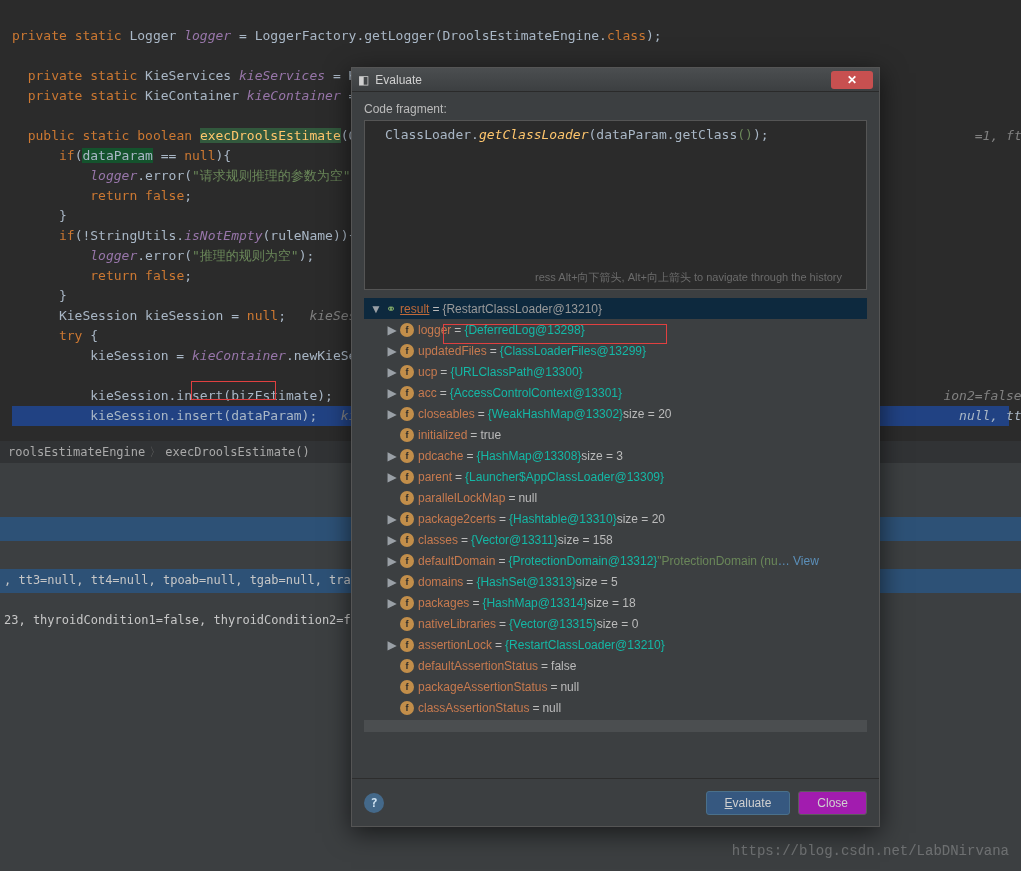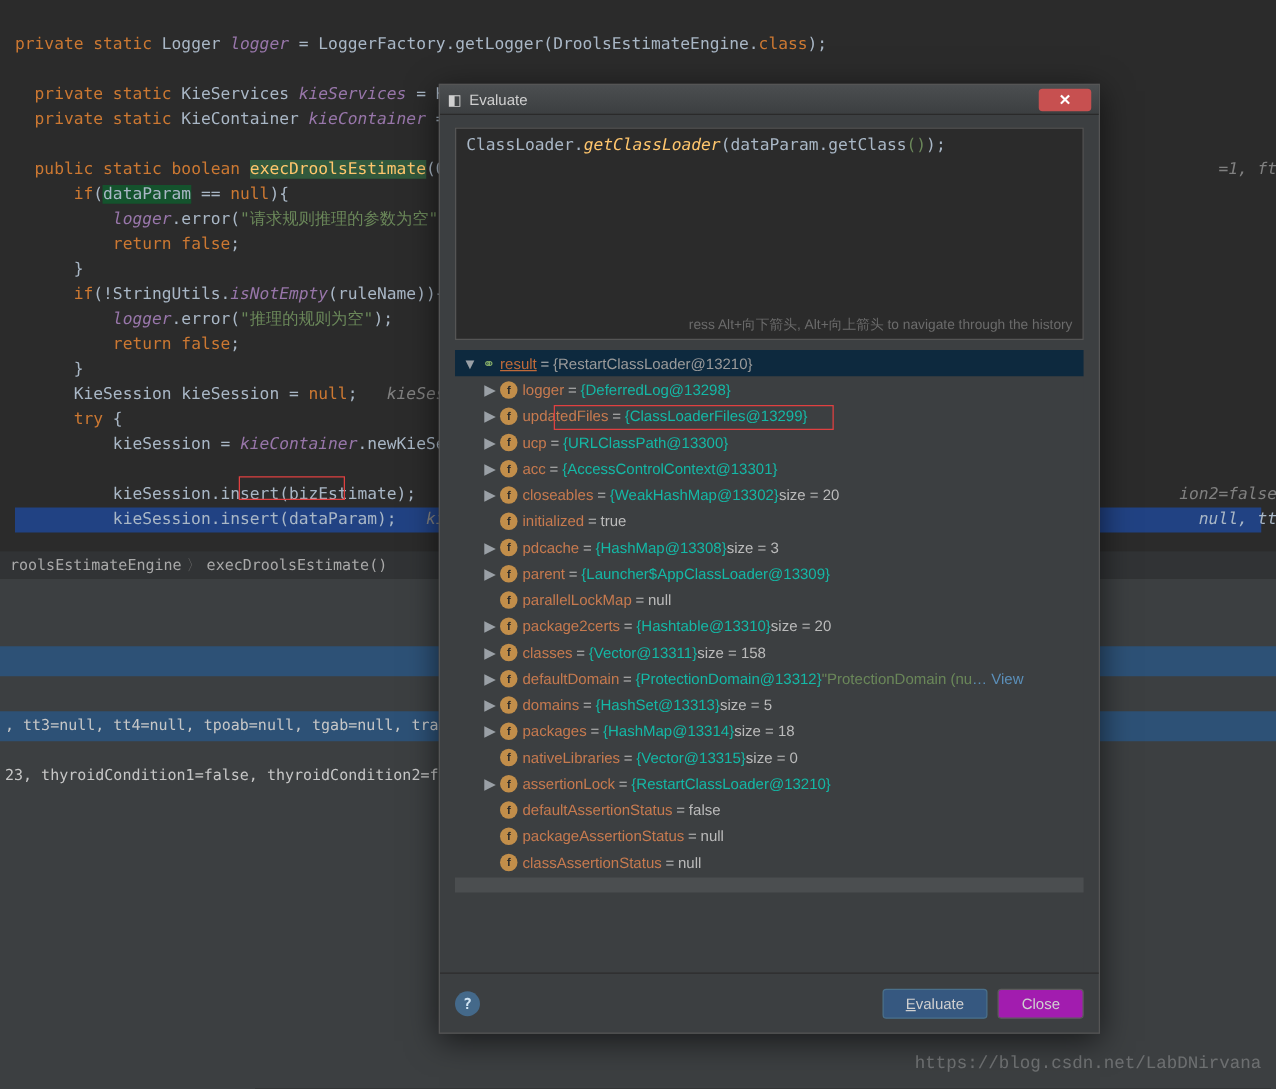--- a/index.html
+++ b/index.html
@@ -81,25 +81,25 @@
   .dlg-title .winclose {
     margin-left: auto; width: 42px; height: 18px;
     background: #c75050; border-radius: 3px;
     display:flex;align-items:center;justify-content:center;
     color:#fff;font-weight:bold;font-size:12px;
   }
   .dlg-body { padding: 10px 12px 0 12px; display:flex; flex-direction:column; flex:1; min-height:0; }
   .dlg-label { color: #bbbbbb; font-family:"Segoe UI",sans-serif; font-size:12px; margin-bottom:4px;}
   .frag-box {
     background: #2b2b2b; border: 1px solid #555; height: 170px;
-    padding: 6px 8px; font-size: 13px; position:relative;
+    padding: 6px 20px; font-size: 13px; position:relative;
     color:#a9b7c6;
   }
   .frag-hint {
-    position:absolute; bottom:4px; right:8px;
+    position:absolute; bottom:4px; right:24px;
     color:#6b6b6b; font-size:11px; font-family:"Segoe UI",sans-serif;
   }
   .result-area {
     flex:1; background:#3c3f41; margin-top:8px;
     overflow:auto; font-family:"Segoe UI",sans-serif; font-size:12px;
     color:#bbbbbb; min-height:0;
   }
   .tree-row {
     display:flex; align-items:center; height:21px;
     padding-left:6px; white-space:nowrap;
@@ -188,20 +188,21 @@
   <line x1="340" y1="10" x2="275" y2="190" stroke="#e04040" stroke-width="3" marker-end="url(#ah)"></line>
 </svg>
 
 <div class="dialog">
   <div class="dlg-title">
     <span class="icon">◧</span>
     <span>Evaluate</span>
     <span class="winclose">✕</span>
   </div>
   <div class="dlg-body">
+    <div class="dlg-label">Code fragment:</div>
     <div class="frag-box">
 <span>ClassLoader.</span><span class="mtd" style="font-style:italic">getClassLoader</span><span>(dataParam.getClass</span><span class="str">()</span><span>);</span>
       <div class="frag-hint">ress Alt+向下箭头, Alt+向上箭头 to navigate through the history</div>
     </div>
 
     <div class="result-area">
       <div class="tree-row sel">
         <span class="tw">▼</span>
           <span style="color:#88b06a;margin:0 4px">⚭</span>
         <span class="vname first">result</span>

